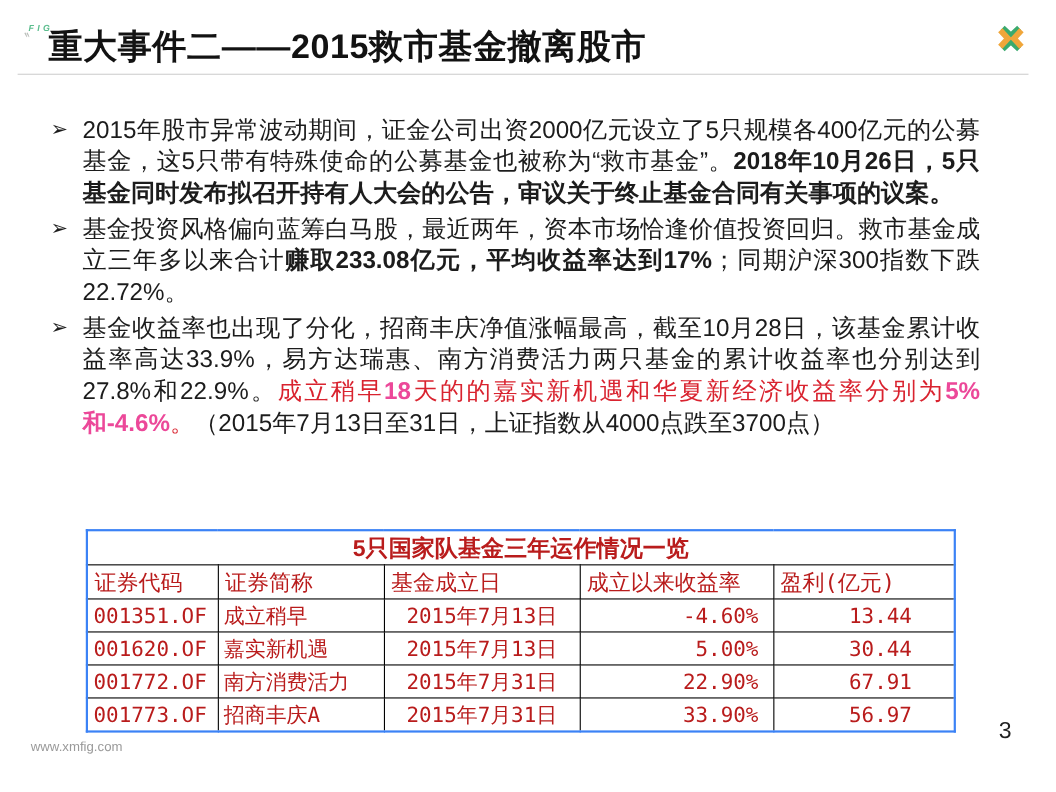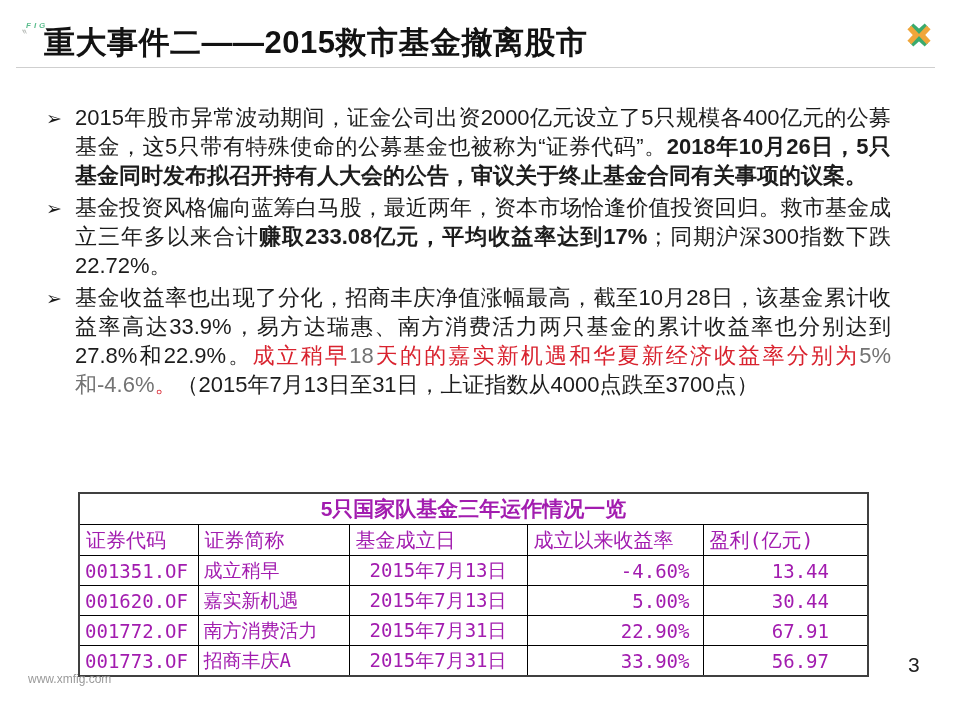--- a/index.html
+++ b/index.html
@@ -23,26 +23,26 @@
   
   .logo{position:absolute;left:904px;top:20px;width:30px;height:30px;}
 
   
   .bullets{position:absolute;left:45px;top:103px;width:846px;margin:0;padding:0;
     list-style:none;font-size:22px;line-height:29px;color:#1c1c1c;text-align:justify;}
   .bullets li{position:relative;padding-left:30px;margin:0 0 3px 0;}
   .marker{position:absolute;left:1px;top:1px;font-size:19px;color:#1c1c1c;}
   .seg-bold{font-weight:bold;}
   .seg-red{color:#d9232f;}
-  .seg-red-bold{color:#737373;font-weight:normal;}
+  .seg-red-bold{color:#ec4899;font-weight:bold;}
 
   
   .datatable{position:absolute;left:78px;top:481px;border-collapse:collapse;
-    border:2px solid #404040;table-layout:fixed;color:#a21caf;
-    font-family:"DejaVu Sans Mono","Liberation Mono",monospace;margin-top:11px;}
+    border:2px solid #3b82f6;table-layout:fixed;color:#b91c1c;
+    font-family:"DejaVu Sans Mono","Liberation Mono",monospace;}
   .datatable td{border:1px solid #000;overflow:hidden;white-space:nowrap;}
   .tbl-title{height:26px;font-size:21px;font-weight:bold;text-align:center;
     font-family:"Liberation Sans","DejaVu Sans",sans-serif;}
   .hdr-row td{height:30px;font-size:20px;text-align:left;padding:0 0 0 6px;}
   .data-row td{height:27px;font-size:19px;}
   .c-code{padding-left:5px;text-align:left;}
   .c-name{padding-left:5px;text-align:left;}
   .c-date{text-align:center;}
   .c-ret{text-align:right;padding-right:13px;}
   .c-profit{text-align:right;padding-right:38px;}
@@ -66,21 +66,21 @@
     <path d="M7 23 L14 16.5 L21 23" fill="none" stroke="#3aaa6e" stroke-width="5"></path>
     <path d="M5 7 L11.5 14 L5 21" fill="none" stroke="#f0a63a" stroke-width="5"></path>
     <path d="M23 7 L16.5 14 L23 21" fill="none" stroke="#f0a63a" stroke-width="5"></path>
   </svg>
 
   <div class="divider"></div>
 
   <ul class="bullets">
     <li>
       <span class="marker">➢</span>
-      <span class="seg">2015年股市异常波动期间，证金公司出资2000亿元设立了5只规模各400亿元的公募基金，这5只带有特殊使命的公募基金也被称为“证券代码”。</span><span class="seg seg-bold">2018年10月26日，5只基金同时发布拟召开持有人大会的公告，审议关于终止基金合同有关事项的议案。</span>
+      <span class="seg">2015年股市异常波动期间，证金公司出资2000亿元设立了5只规模各400亿元的公募基金，这5只带有特殊使命的公募基金也被称为“救市基金”。</span><span class="seg seg-bold">2018年10月26日，5只基金同时发布拟召开持有人大会的公告，审议关于终止基金合同有关事项的议案。</span>
     </li>
     <li>
       <span class="marker">➢</span>
       <span class="seg">基金投资风格偏向蓝筹白马股，最近两年，资本市场恰逢价值投资回归。救市基金成立三年多以来合计</span><span class="seg seg-bold">赚取233.08亿元，平均收益率达到17%</span><span class="seg">；同期沪深300指数下跌22.72%。</span>
     </li>
     <li>
       <span class="marker">➢</span>
       <span class="seg">基金收益率也出现了分化，招商丰庆净值涨幅最高，截至10月28日，该基金累计收益率高达33.9%，易方达瑞惠、南方消费活力两只基金的累计收益率也分别达到27.8%和22.9%。</span><span class="seg seg-red">成立稍早</span><span class="seg seg-red-bold">18</span><span class="seg seg-red">天的的嘉实新机遇和华夏新经济收益率分别为</span><span class="seg seg-red-bold">5%和-4.6%</span><span class="seg seg-red">。</span><span class="seg">（2015年7月13日至31日，上证指数从4000点跌至3700点）</span>
     </li>
   </ul>

